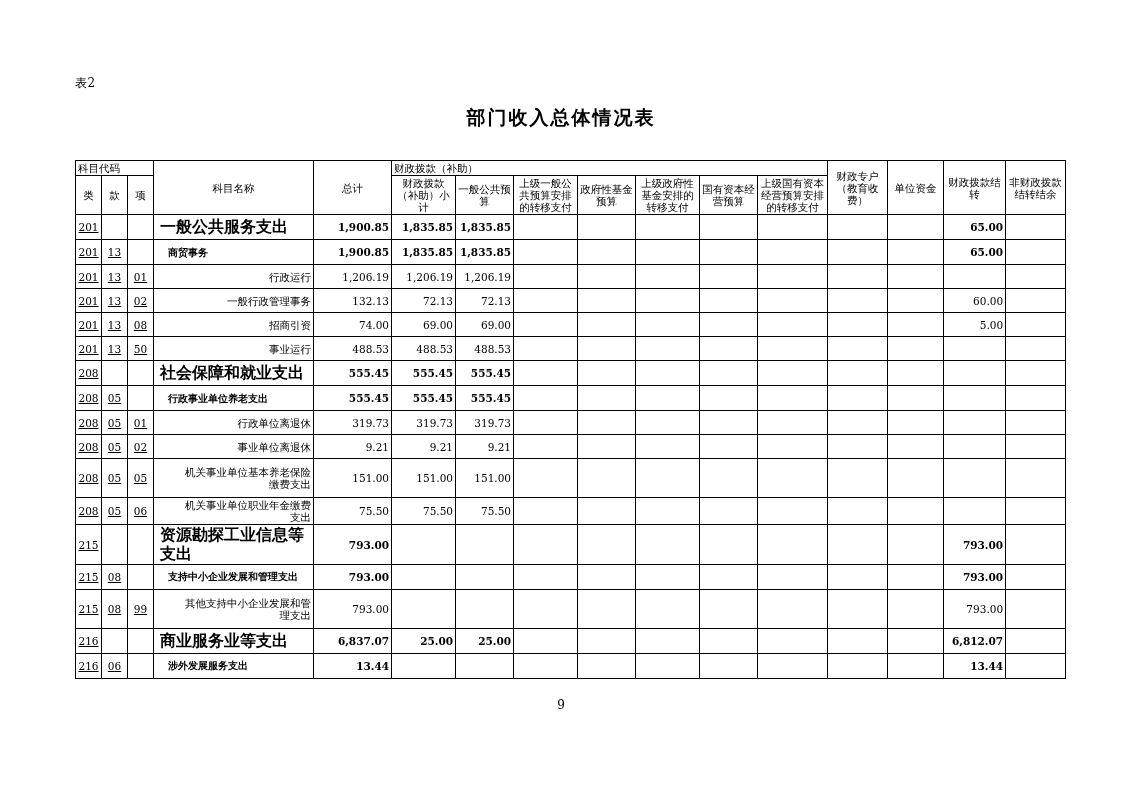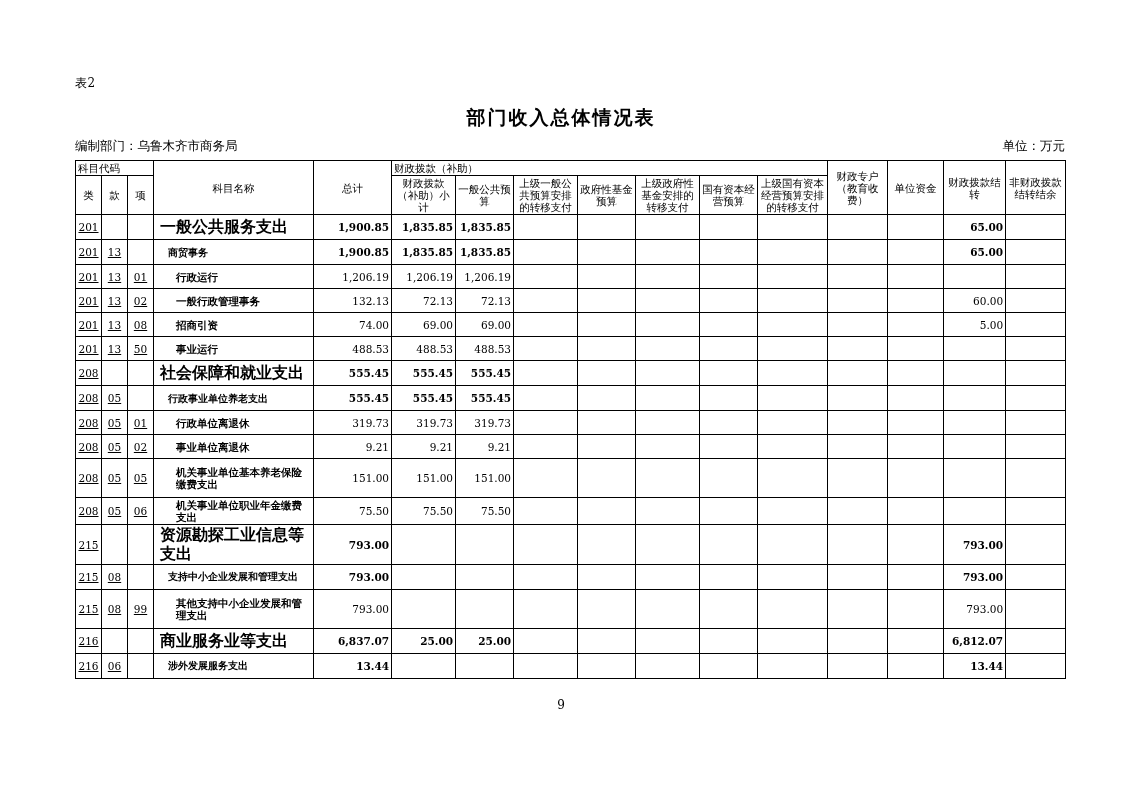--- a/index.html
+++ b/index.html
@@ -96,21 +96,21 @@
   .num {
     text-align: right;
     padding-right: 4px;
     font-size: 11px;
     font-family: "DejaVu Serif", "Liberation Serif", serif;
   }
   .lvl1 .name-cell { font-weight: bold; padding-left: 6px; font-size: 16px;}
   .lvl1 .num { font-weight: bold; }
   .lvl2 .name-cell { font-weight: bold; padding-left: 14px; font-size: 10px;}
   .lvl2 .num { font-weight: bold; }
-  .lvl3 .name-cell { font-weight: bold; padding-left: 22px; }
+  .lvl3 .name-cell { font-weight: normal; padding-left: 22px; text-align: right; }
   .row-h1 td { height: 21px; }
   .row-h2 td { height: 22px; }
   .row-tall td { height: 36px; }
   .page-num {
     position: absolute;
     left: 0;
     top: 698px;
     width: 1122px;
     text-align: center;
     font-size: 12px;
@@ -119,24 +119,20 @@
 </style>
 </head>
 <body>
 
 <div class="page">
 
   <div class="sheet-label">表2</div>
 
   <div class="doc-title">部门收入总体情况表</div>
 
-  <div class="meta-row">
-    <span class="meta-left">编制部门：乌鲁木齐市商务局</span>
-    <span class="meta-right">单位：万元</span>
-  </div>
 
   <table class="main">
     <colgroup>
       <col style="width:26px">
       <col style="width:26px">
       <col style="width:26px">
       <col style="width:160px">
       <col style="width:78px">
       <col style="width:64px">
       <col style="width:58px">

